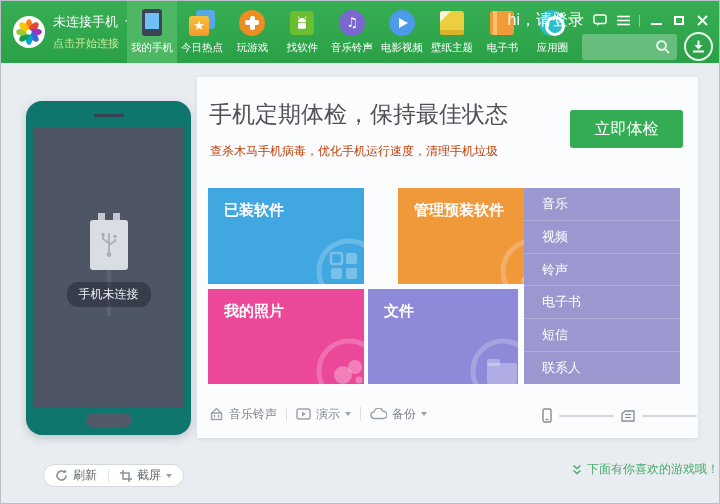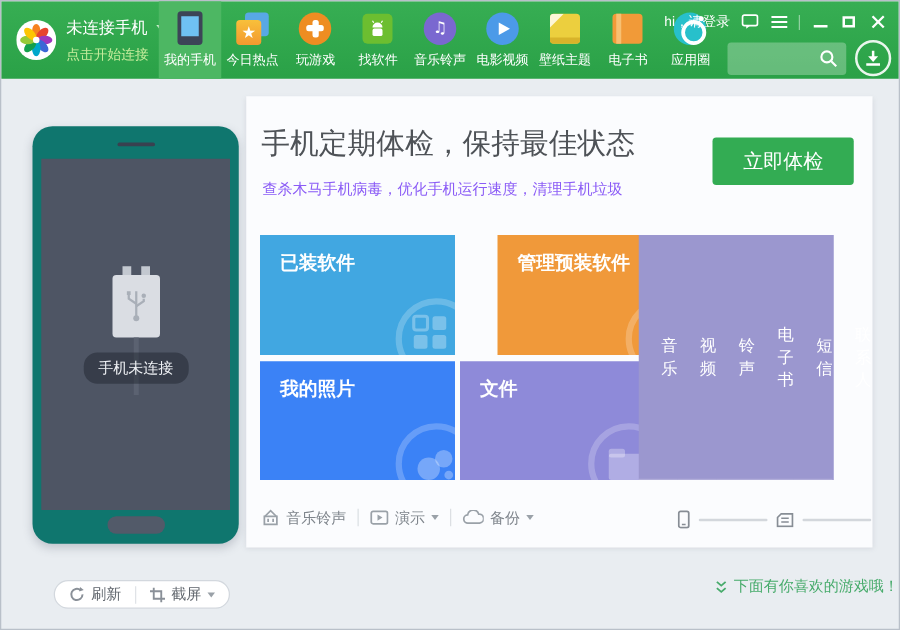--- a/index.html
+++ b/index.html
@@ -42,21 +42,21 @@
   .ic-wall { width:24px; height:24px; border-radius:3px; background:#eccf3e; position:relative; overflow:hidden; }
   .ic-wall:before { content:""; position:absolute; left:0; top:0; border-top:11px solid #fdf6d7; border-right:11px solid transparent; }
   .ic-wall:after { content:""; position:absolute; left:0; bottom:0; width:100%; height:5px; background:#d8b32a; }
   .ic-book { width:24px; height:24px; border-radius:3px; background:#f19a38; position:relative; }
   .ic-book:before { content:""; position:absolute; left:3px; top:0; width:4px; height:100%; background:#f7c072; }
   .ic-ring { width:26px; height:26px; border-radius:50%; background:#27c0cb; position:relative; }
   .ic-ring:before { content:""; position:absolute; left:6px; top:6px; width:14px; height:14px; border:3px solid #fff; border-radius:50%; }
   .ic-ring:after { content:""; position:absolute; right:2px; top:3px; width:4px; height:4px; background:#fff; border-radius:50%; }
 
   .winctl { position:absolute; top:9px; right:10px; display:flex; align-items:center; gap:9px; }
-  .login { color:#fff; font-size:11px; cursor:pointer; }
+  .login { color:#fff; font-size:16px; cursor:pointer; }
   .wsep { width:1px; height:12px; background:rgba(255,255,255,.45); }
   .wbtn { display:flex; align-items:center; justify-content:center; width:14px; height:14px; cursor:pointer; }
   .min-glyph { width:11px; height:2px; background:#fff; margin-top:7px; }
   .max-glyph { width:10px; height:9px; border:2px solid #fff; }
 
   .search-row { position:absolute; top:33px; right:42px; }
   .search-input { width:95px; height:26px; border:none; border-radius:3px; background:rgba(255,255,255,.28);
                   color:#fff; font-size:12px; padding:0 26px 0 8px; outline:none; }
   .search-ic { position:absolute; right:6px; top:5px; cursor:pointer; }
   .dl-btn { position:absolute; top:31px; right:6px; width:29px; height:29px; border:2px solid rgba(255,255,255,.9);
@@ -81,33 +81,33 @@
   .refresh-pill { position:absolute; left:42px; top:463px; height:23px; border:1px solid #d3d8de; background:#fff;
                   border-radius:12px; display:flex; align-items:center; font-size:12px; color:#5f656c; overflow:hidden; }
   .pill-seg { display:flex; align-items:center; gap:5px; padding:0 11px; height:100%; cursor:pointer; }
   .pill-div { width:1px; height:14px; background:#e0e3e7; }
   .caret-gray { width:0; height:0; border-left:3.5px solid transparent; border-right:3.5px solid transparent; border-top:4px solid #9aa1a8; }
 
   
   .main-panel { position:absolute; left:196px; top:76px; width:501px; height:361px; background:#fbfcfe;
                 box-shadow:0 1px 4px rgba(120,130,145,.18); }
   .hero-title { position:absolute; left:12px; top:22px; font-size:23px; color:#4e5257; }
-  .hero-sub { position:absolute; left:13px; top:66px; font-size:12px; color:#8b5cf6;font-family:Liberation Serif, serif; }
+  .hero-sub { position:absolute; left:13px; top:66px; font-size:12px; color:#c2410c;font-family:Liberation Serif, serif; }
   .hero-btn { position:absolute; right:15px; top:33px; width:113px; height:38px; background:#33ac53; color:#fff;
               font-size:16px; border:none; border-radius:3px; cursor:pointer; }
   .tiles { position:absolute; left:11px; top:111px; width:310px; height:196px; }
   .tile { position:absolute; color:#fff; font-size:15px; font-weight:bold; padding:13px 0 16px 16px;
           overflow:hidden; cursor:pointer; }
   .tile-wm { position:absolute; right:-13px; bottom:-15px; }
   .t0 { left:0; top:0; width:156px; height:96px; }
   .t1 { left:160px; top:0; width:150px; height:96px;margin-left:30px; }
   .t2 { left:0; top:101px; width:156px; height:95px; }
   .t3 { left:160px; top:101px; width:150px; height:95px; }
 
-  .side-list { position:absolute; left:314px; top:111px; width:156px; height:196px; display:flex; }
+  .side-list { position:absolute; left:327px; top:111px; width:156px; height:196px; display:flex; flex-direction:column; }
   .side-item { flex:1; display:flex; align-items:center; padding-left:18px; font-size:13px; color:#fff;
                border-bottom:1px solid rgba(255,255,255,.22); cursor:pointer; }
   .side-item:last-child { border-bottom:none; }
 
   .panel-toolbar { position:absolute; left:12px; top:326px; height:22px; display:flex; align-items:center;
                    gap:9px; color:#7f858c; font-size:12px; }
   .tool-item { display:flex; align-items:center; gap:5px; cursor:pointer; }
   .tool-div { width:1px; height:14px; background:#dcdfe3; }
 
   .storage { position:absolute; left:345px; top:331px; display:flex; align-items:center; gap:7px; }
@@ -330,21 +330,21 @@
       <div class="tile t1" style="background: rgb(240, 153, 58);">
         <span>管理预装软件</span>
         <svg class="tile-wm" width="76" height="76" viewBox="0 0 76 76">
           <circle cx="48" cy="48" r="30" fill="none" stroke="rgba(255,255,255,.22)" stroke-width="5"></circle>
           <g transform="rotate(40 48 48)">
             <circle cx="48" cy="34" r="8" fill="none" stroke="rgba(255,255,255,.3)" stroke-width="6" stroke-dasharray="34 16"></circle>
             <rect x="44.5" y="40" width="7" height="24" rx="3" fill="rgba(255,255,255,.3)"></rect>
           </g>
         </svg>
       </div>
-      <div class="tile t2" style="background: #3b82f6;">
+      <div class="tile t2" style="background: #ec4899;">
         <span>我的照片</span>
         <svg class="tile-wm" width="76" height="76" viewBox="0 0 76 76">
           <circle cx="48" cy="48" r="30" fill="none" stroke="rgba(255,255,255,.22)" stroke-width="5"></circle>
           <circle cx="42" cy="52" r="9" fill="rgba(255,255,255,.3)"></circle>
           <circle cx="54" cy="44" r="7" fill="rgba(255,255,255,.3)"></circle>
           <circle cx="58" cy="57" r="3.5" fill="rgba(255,255,255,.3)"></circle>
         </svg>
       </div>
       <div class="tile t3" style="background: rgb(142, 138, 217);">
         <span>文件</span>

